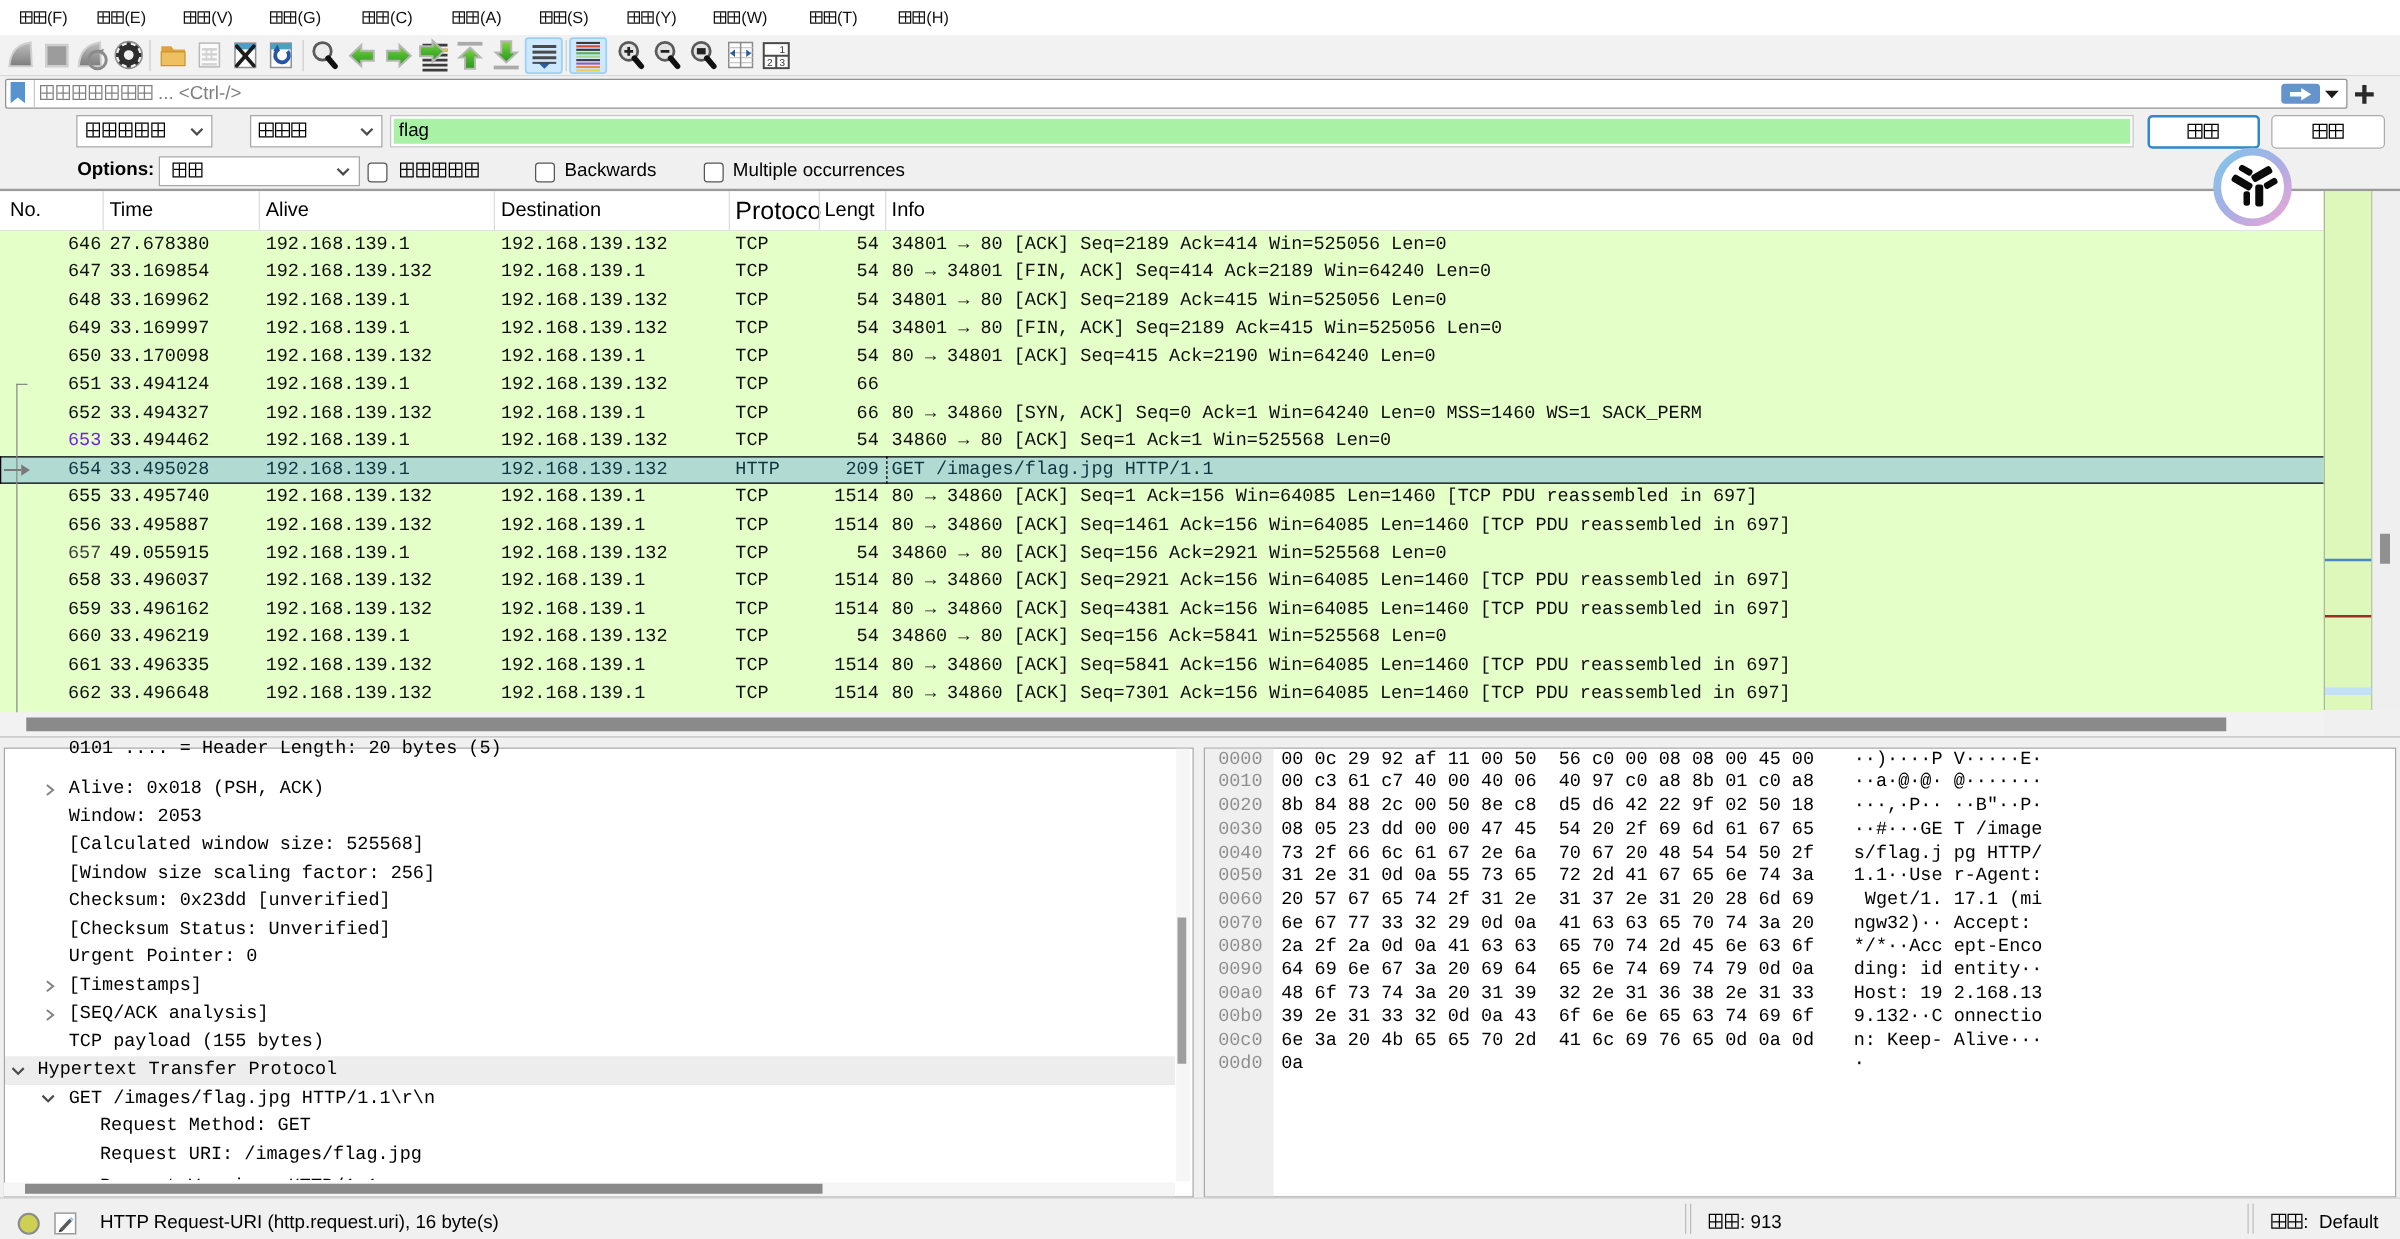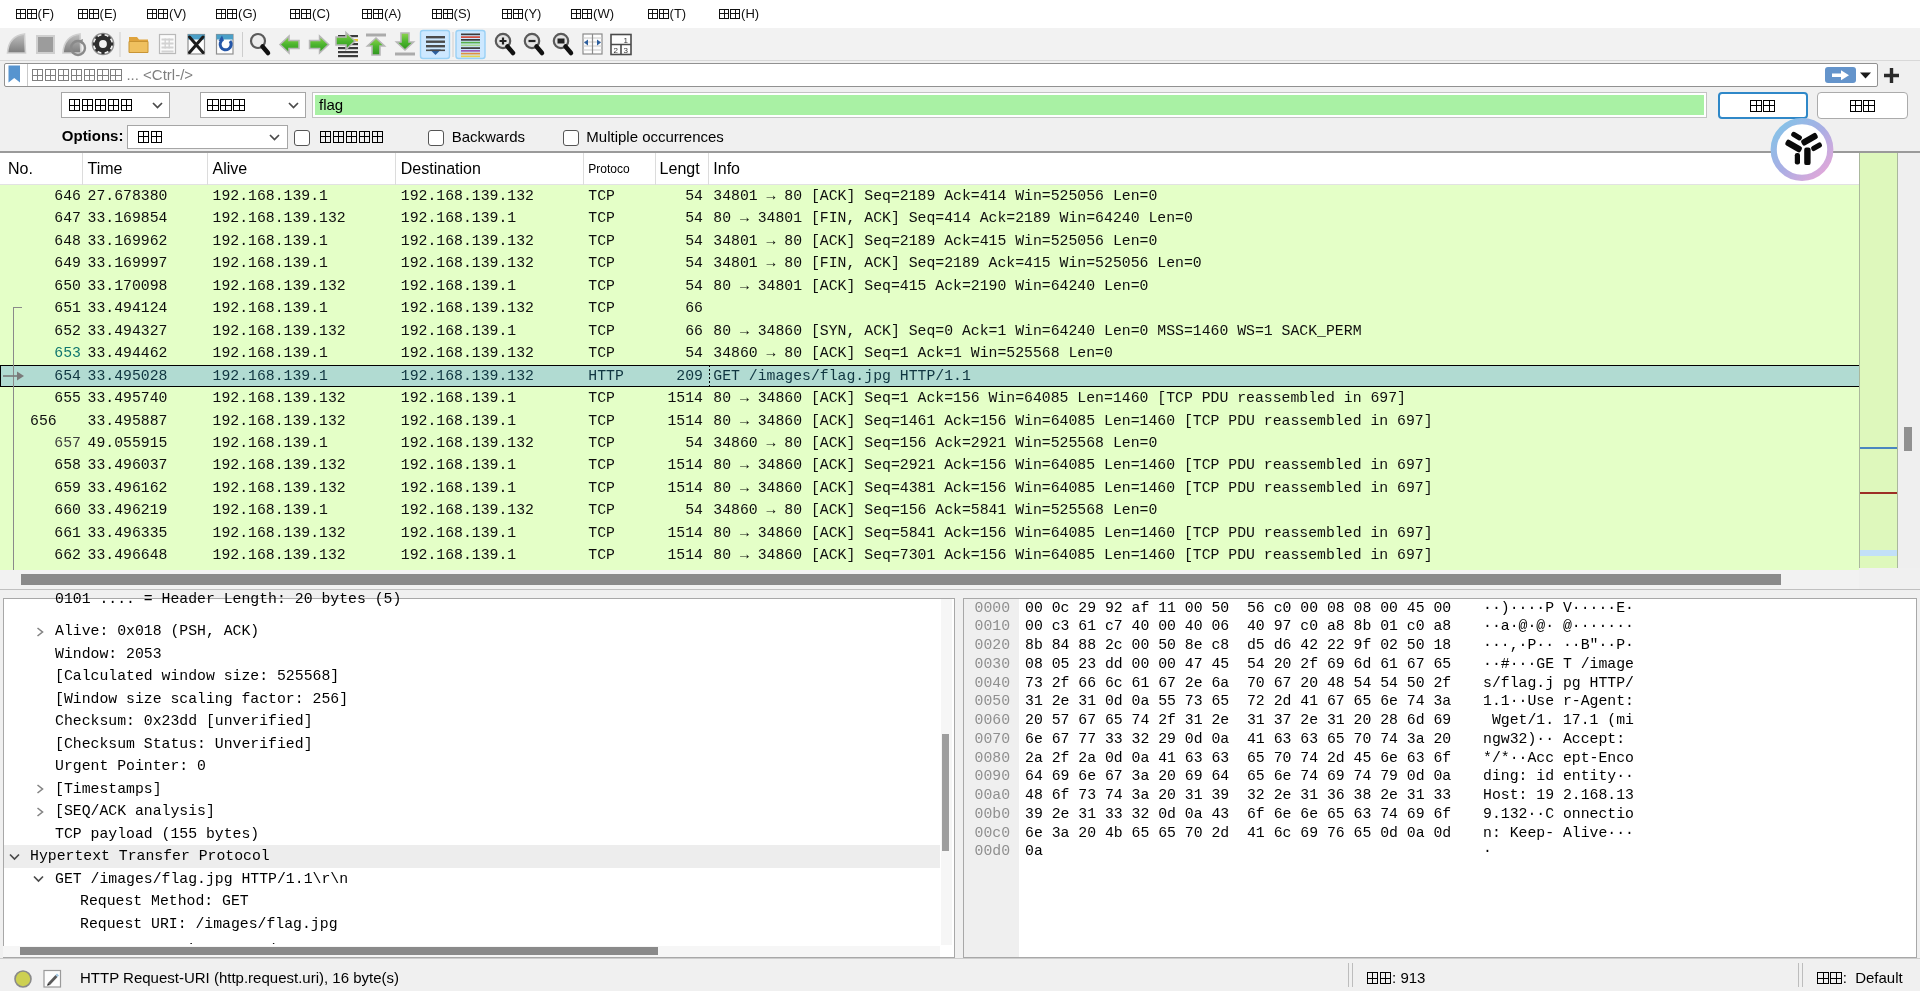--- a/index.html
+++ b/index.html
@@ -169,21 +169,21 @@
 <div class="cbx" style="left:428px;top:129.5px"></div>
 <div class="lbl" style="left:451.7px;top:124.5px;height:24px;line-height:24px">Backwards</div>
 <div class="cbx" style="left:562.6px;top:129.5px"></div>
 <div class="lbl" style="left:586.3px;top:124.5px;height:24px;line-height:24px">Multiple occurrences</div>
 <div class="a" style="left:0;top:151px;width:1920px;height:1.5px;background:#9a9a9a"></div>
 <div class="a" style="left:0;top:152.5px;width:1859px;height:32.5px;background:#fff;border-bottom:1px solid #e2e2e2"></div>
 <div class="a" style="left:8px;top:152.5px;height:32px;line-height:32px;font-size:16px;color:#000">No.</div>
 <div class="a" style="left:87.5px;top:152.5px;height:32px;line-height:32px;font-size:16px;color:#000">Time</div>
 <div class="a" style="left:212.5px;top:152.5px;height:32px;line-height:32px;font-size:16px;color:#000">Alive</div>
 <div class="a" style="left:400.8px;top:152.5px;height:32px;line-height:32px;font-size:16px;color:#000">Destination</div>
-<div class="a" style="left:588.3px;top:152.5px;height:14px;line-height:32px;font-size:12px;color:#000">Protoco</div>
+<div class="a" style="left:588.3px;top:152.5px;height:14px;line-height:32px;font-size:20px;color:#000">Protoco</div>
 <div class="a" style="left:659.6px;top:152.5px;height:32px;line-height:32px;font-size:16px;color:#000">Lengt</div>
 <div class="a" style="left:713.3px;top:152.5px;height:32px;line-height:32px;font-size:16px;color:#000">Info</div>
 <div class="a" style="left:82px;top:153px;width:1px;height:31.5px;background:#dcdcdc"></div>
 <div class="a" style="left:207px;top:153px;width:1px;height:31.5px;background:#dcdcdc"></div>
 <div class="a" style="left:395px;top:153px;width:1px;height:31.5px;background:#dcdcdc"></div>
 <div class="a" style="left:582.5px;top:153px;width:1px;height:31.5px;background:#dcdcdc"></div>
 <div class="a" style="left:655px;top:153px;width:1px;height:31.5px;background:#dcdcdc"></div>
 <div class="a" style="left:708.3px;top:153px;width:1px;height:31.5px;background:#dcdcdc"></div>
 <div class="a" style="left:0;top:185px;width:1859px;height:385.3px;background:#e4ffc7"></div>
 <div class="a" style="left:0;top:364.6px;width:1859px;height:22.45px;background:#b1dbd2"></div>
@@ -243,21 +243,21 @@
 <div class="row" style="top:319.7px">
 <span style="left:30px;width:51px;text-align:right;color:#0e0e0e">652</span>
 <span style="left:87.5px;color:#0e0e0e">33.494327</span>
 <span style="left:212.5px;color:#0e0e0e">192.168.139.132</span>
 <span style="left:400.8px;color:#0e0e0e">192.168.139.1</span>
 <span style="left:588.3px;color:#0e0e0e">TCP</span>
 <span style="left:630px;width:73px;text-align:right;color:#0e0e0e">66</span>
 <span style="left:713.3px;color:#0e0e0e">80 → 34860 [SYN, ACK] Seq=0 Ack=1 Win=64240 Len=0 MSS=1460 WS=1 SACK_PERM</span>
 </div>
 <div class="row" style="top:342.15px">
-<span style="left:30px;width:51px;text-align:right;color:#0f766e">653</span>
+<span style="left:30px;width:51px;text-align:right;color:#6d28d9">653</span>
 <span style="left:87.5px;color:#0e0e0e">33.494462</span>
 <span style="left:212.5px;color:#0e0e0e">192.168.139.1</span>
 <span style="left:400.8px;color:#0e0e0e">192.168.139.132</span>
 <span style="left:588.3px;color:#0e0e0e">TCP</span>
 <span style="left:630px;width:73px;text-align:right;color:#0e0e0e">54</span>
 <span style="left:713.3px;color:#0e0e0e">34860 → 80 [ACK] Seq=1 Ack=1 Win=525568 Len=0</span>
 </div>
 <div class="row" style="top:364.6px">
 <span style="left:30px;width:51px;text-align:right;color:#0f3540">654</span>
 <span style="left:87.5px;color:#0f3540">33.495028</span>
@@ -274,21 +274,21 @@
 <div class="row" style="top:387.04999999999995px">
 <span style="left:30px;width:51px;text-align:right;color:#0e0e0e">655</span>
 <span style="left:87.5px;color:#0e0e0e">33.495740</span>
 <span style="left:212.5px;color:#0e0e0e">192.168.139.132</span>
 <span style="left:400.8px;color:#0e0e0e">192.168.139.1</span>
 <span style="left:588.3px;color:#0e0e0e">TCP</span>
 <span style="left:630px;width:73px;text-align:right;color:#0e0e0e">1514</span>
 <span style="left:713.3px;color:#0e0e0e">80 → 34860 [ACK] Seq=1 Ack=156 Win=64085 Len=1460 [TCP PDU reassembled in 697]</span>
 </div>
 <div class="row" style="top:409.5px">
-<span style="left:30px;width:51px;color:#0e0e0e">656</span>
+<span style="left:30px;width:51px;text-align:right;color:#0e0e0e">656</span>
 <span style="left:87.5px;color:#0e0e0e">33.495887</span>
 <span style="left:212.5px;color:#0e0e0e">192.168.139.132</span>
 <span style="left:400.8px;color:#0e0e0e">192.168.139.1</span>
 <span style="left:588.3px;color:#0e0e0e">TCP</span>
 <span style="left:630px;width:73px;text-align:right;color:#0e0e0e">1514</span>
 <span style="left:713.3px;color:#0e0e0e">80 → 34860 [ACK] Seq=1461 Ack=156 Win=64085 Len=1460 [TCP PDU reassembled in 697]</span>
 </div>
 <div class="row" style="top:431.95px">
 <span style="left:30px;width:51px;text-align:right;color:#404040">657</span>
 <span style="left:87.5px;color:#0e0e0e">49.055915</span>

